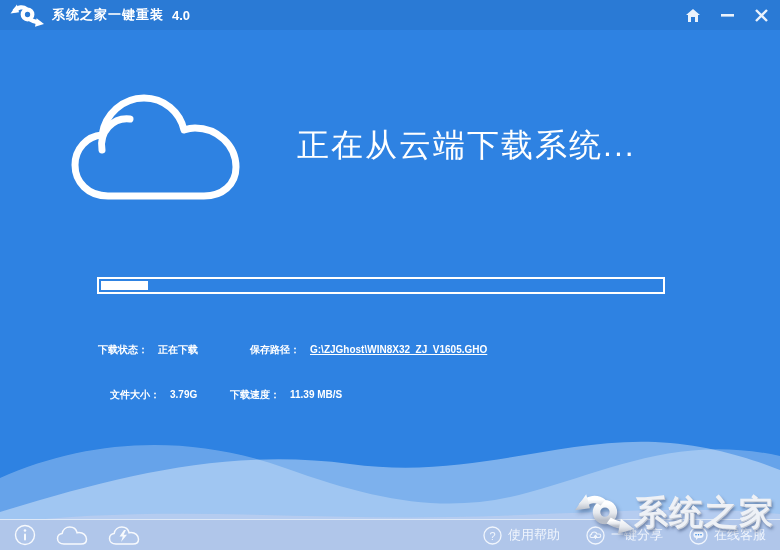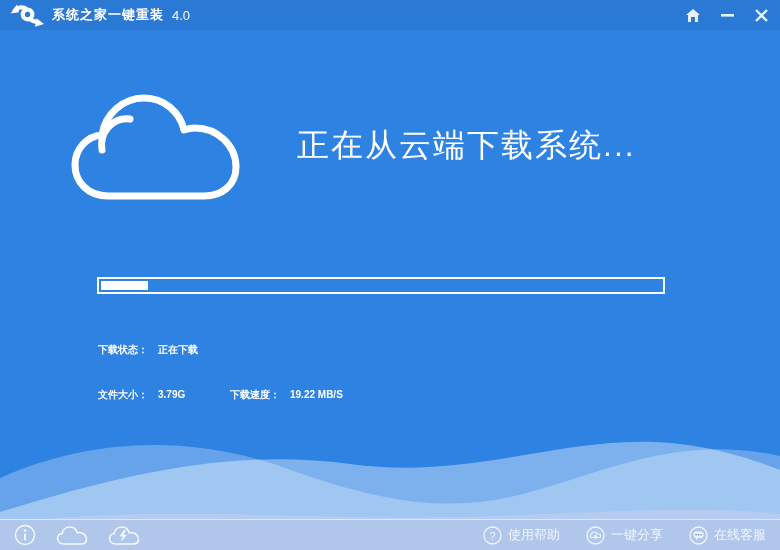--- a/index.html
+++ b/index.html
@@ -8,21 +8,21 @@
 
   .window { position:relative; width:780px; height:550px; background:#2e82e2; overflow:hidden; }
 
   
   .titlebar {
     position:absolute; top:0; left:0; width:100%; height:30px;
     background:#2a7ad5; display:flex; align-items:center; padding:0 10px;
   }
   .titlebar .logo { width:34px; height:24px; margin-right:8px; flex:0 0 auto; }
   .titlebar .app-title { color:#fff; font-size:13px; font-weight:bold; letter-spacing:1px; }
-  .titlebar .version { color:#fff; font-size:13px; font-weight:normal; margin-left:8px; }
+  .titlebar .version { color:#fff; font-size:13px; font-weight:bold; margin-left:8px; }
   .win-controls { position:absolute; right:10px; top:0; height:30px; display:flex; align-items:center; gap:16px; }
   .win-btn { width:18px; height:18px; display:flex; align-items:center; justify-content:center; cursor:pointer; }
 
   
   .cloud-big { position:absolute; left:68px; top:88px; width:176px; height:116px; }
   .heading {
     position:absolute; left:297px; top:124px; color:#fff;
     font-size:32px; font-weight:400; letter-spacing:2px; white-space:nowrap;
   }
 
@@ -103,26 +103,29 @@
 
   <div class="heading">正在从云端下载系统...</div>
 
   <div class="progress">
     <div class="fill" style="width: 8.36%;"></div>
   </div>
 
   <div class="status-field" style="left:98px; top:343px;">
     <span class="lbl">下载状态：</span><span class="val">正在下载</span>
   </div>
+  <div class="status-field" style="left:250px; top:343px;">
+    <span class="lbl">保存路径：</span><a class="val">G:\ZJGhost\WIN8X32_ZJ_V1605.GHO</a>
+  </div>
 
-  <div class="status-field" style="left:98px; top:388px;">
+  <div class="status-field" style="left:110px; top:388px;">
     <span class="lbl">文件大小：</span><span class="val">3.79G</span>
   </div>
   <div class="status-field" style="left:230px; top:388px;">
-    <span class="lbl">下载速度：</span><span class="val">19.22 MB/S</span>
+    <span class="lbl">下载速度：</span><span class="val">11.39 MB/S</span>
   </div>
 
   <svg class="waves" viewBox="0 0 780 130" preserveAspectRatio="none">
     <path d="M0,58 C90,18 190,14 285,48 C380,82 450,95 530,72 C610,50 680,14 780,36 L780,130 L0,130 Z" fill="#ffffff" opacity="0.27"></path>
     <path d="M0,92 C120,55 230,28 350,44 C470,60 555,18 655,22 C705,24 750,38 780,50 L780,130 L0,130 Z" fill="#ffffff" opacity="0.38"></path>
     <path d="M0,104 C150,84 300,100 450,97 C580,95 680,84 780,94 L780,130 L0,130 Z" fill="#b7ccf0" opacity="0.9"></path>
   </svg>
 
   <div class="footer">
     <div class="footer-left">
@@ -162,14 +165,31 @@
           <polygon points="7,11.5 7,14 9.5,11.5" fill="#f4f8fe"></polygon>
           <circle cx="7" cy="8.7" r="0.8" fill="#2e82e2"></circle>
           <circle cx="9.5" cy="8.7" r="0.8" fill="#2e82e2"></circle>
           <circle cx="12" cy="8.7" r="0.8" fill="#2e82e2"></circle>
         </svg>
         <span>在线客服</span>
       </div>
     </div>
   </div>
 
+  <div class="watermark">
+    <svg class="wm-logo" viewBox="0 0 64 44">
+      <defs>
+        <linearGradient id="silver" x1="0" y1="0" x2="0" y2="1">
+          <stop offset="0" stop-color="#ffffff"></stop>
+          <stop offset="0.55" stop-color="#e6e9ee"></stop>
+          <stop offset="1" stop-color="#b7bdc8"></stop>
+        </linearGradient>
+      </defs>
+      <circle cx="33" cy="21" r="9" fill="none" stroke="url(#silver)" stroke-width="8"></circle>
+      <path d="M8,15 C15,6 25,6 31,11" fill="none" stroke="url(#silver)" stroke-width="8"></path>
+      <polygon points="1,19 13,2 17,17" fill="url(#silver)"></polygon>
+      <path d="M37,30 C43,34 49,35 54,36" fill="none" stroke="url(#silver)" stroke-width="8"></path>
+      <polygon points="50,28 64,39 47,44" fill="url(#silver)"></polygon>
+    </svg>
+    <span class="wm-text">系统之家</span>
+  </div>
 
 </div>
 
 </body></html>

